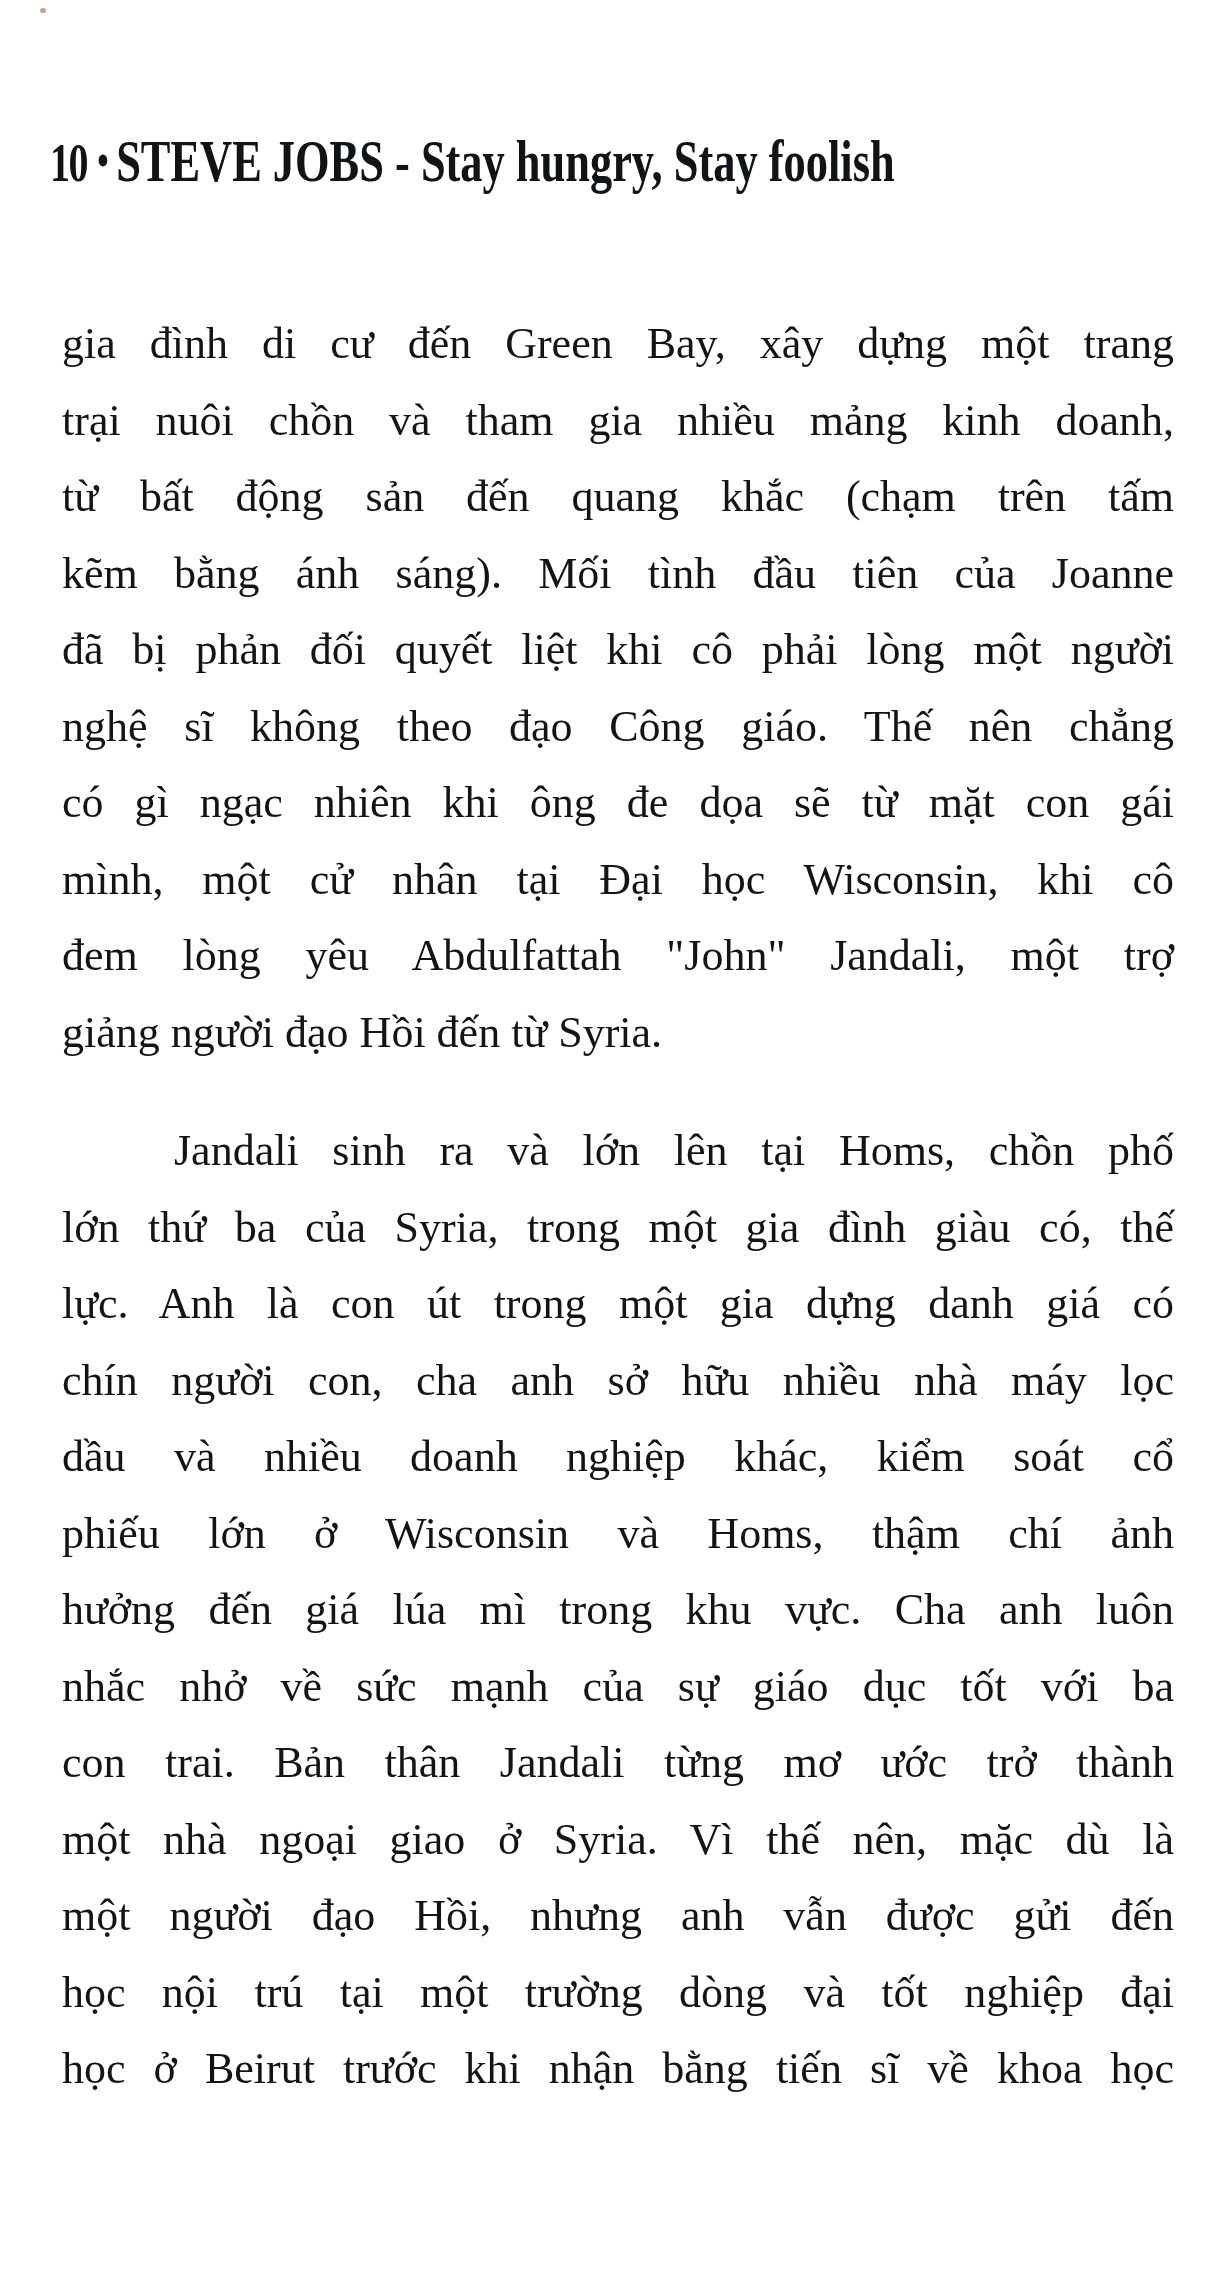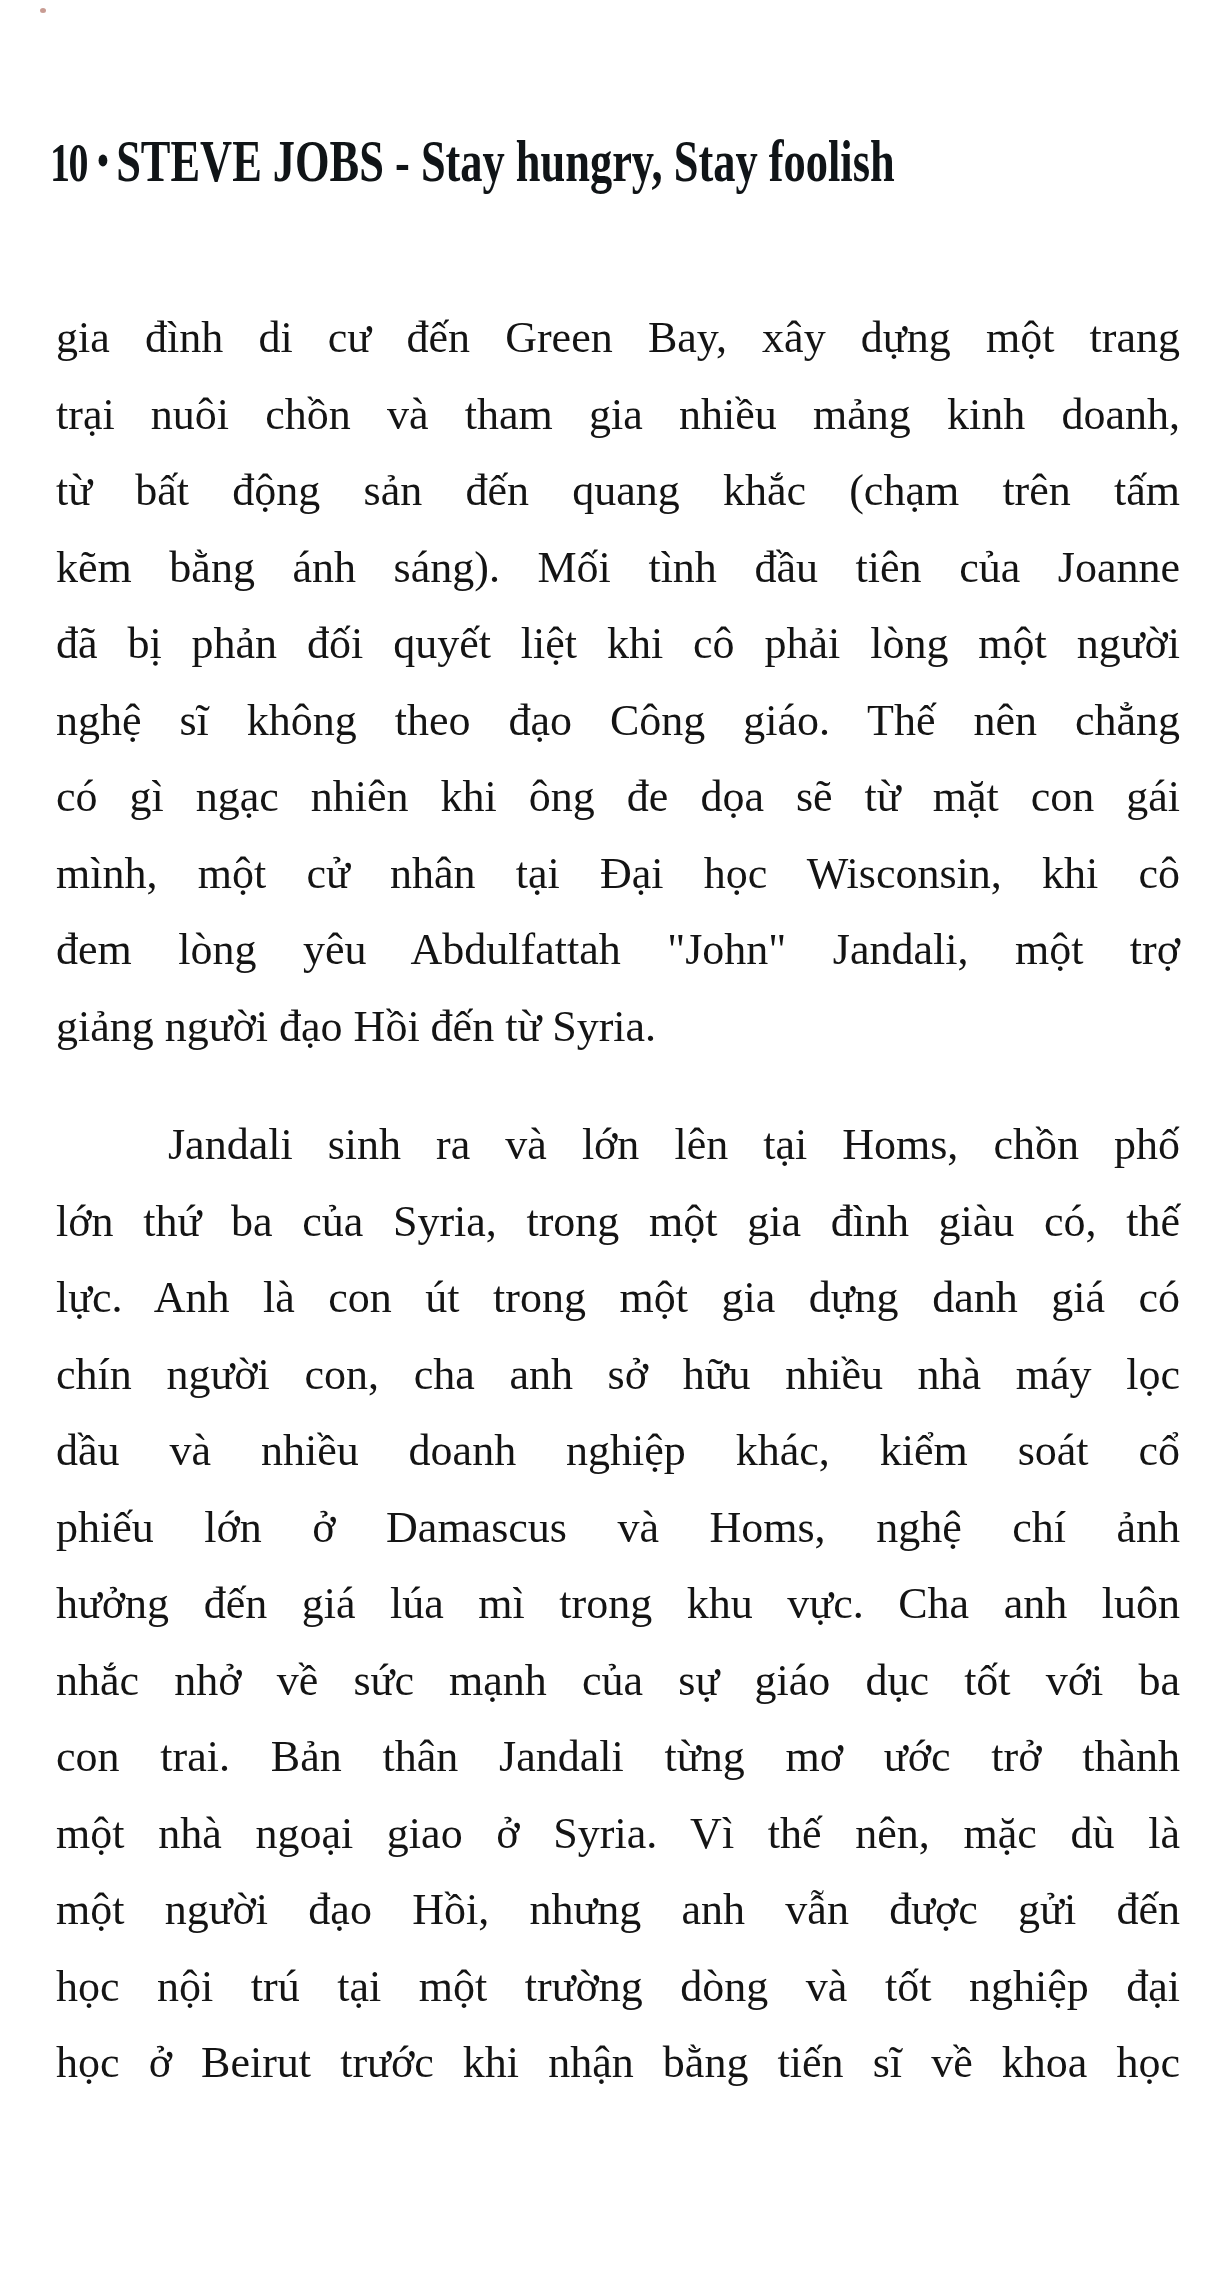--- a/index.html
+++ b/index.html
@@ -47,21 +47,21 @@
     font-weight: 700;
   }
   .textblock {
     position: absolute;
     left: 48px;
     top: 292px;
     width: 1140px;
     font-size: 44px;
     line-height: 76.5px;
   }
-  .paragraph { margin: 8px; }
+  .paragraph { margin: 14px; }
   .paragraph + .paragraph { margin-top: 42px; }
   .line {
     text-align: justify;
     text-align-last: justify;
     text-justify: inter-word;
     white-space: normal;
   }
   .line.para-end {
     text-align-last: left;
   }
@@ -99,21 +99,21 @@
       <div class="line">đem lòng yêu Abdulfattah "John" Jandali, một trợ</div>
       <div class="line para-end">giảng người đạo Hồi đến từ Syria.</div>
     </div>
 
     <div class="paragraph">
       <div class="line indent">Jandali sinh ra và lớn lên tại Homs, chồn phố</div>
       <div class="line">lớn thứ ba của Syria, trong một gia đình giàu có, thế</div>
       <div class="line">lực. Anh là con út trong một gia dựng danh giá có</div>
       <div class="line">chín người con, cha anh sở hữu nhiều nhà máy lọc</div>
       <div class="line">dầu và nhiều doanh nghiệp khác, kiểm soát cổ</div>
-      <div class="line">phiếu lớn ở Damascus và Homs, nghệ chí ảnh</div>
+      <div class="line">phiếu lớn ở Wisconsin và Homs, thậm chí ảnh</div>
       <div class="line">hưởng đến giá lúa mì trong khu vực. Cha anh luôn</div>
       <div class="line">nhắc nhở về sức mạnh của sự giáo dục tốt với ba</div>
       <div class="line">con trai. Bản thân Jandali từng mơ ước trở thành</div>
       <div class="line">một nhà ngoại giao ở Syria. Vì thế nên, mặc dù là</div>
       <div class="line">một người đạo Hồi, nhưng anh vẫn được gửi đến</div>
       <div class="line">học nội trú tại một trường dòng và tốt nghiệp đại</div>
       <div class="line">học ở Beirut trước khi nhận bằng tiến sĩ về khoa học</div>
     </div>
 
   </div>

